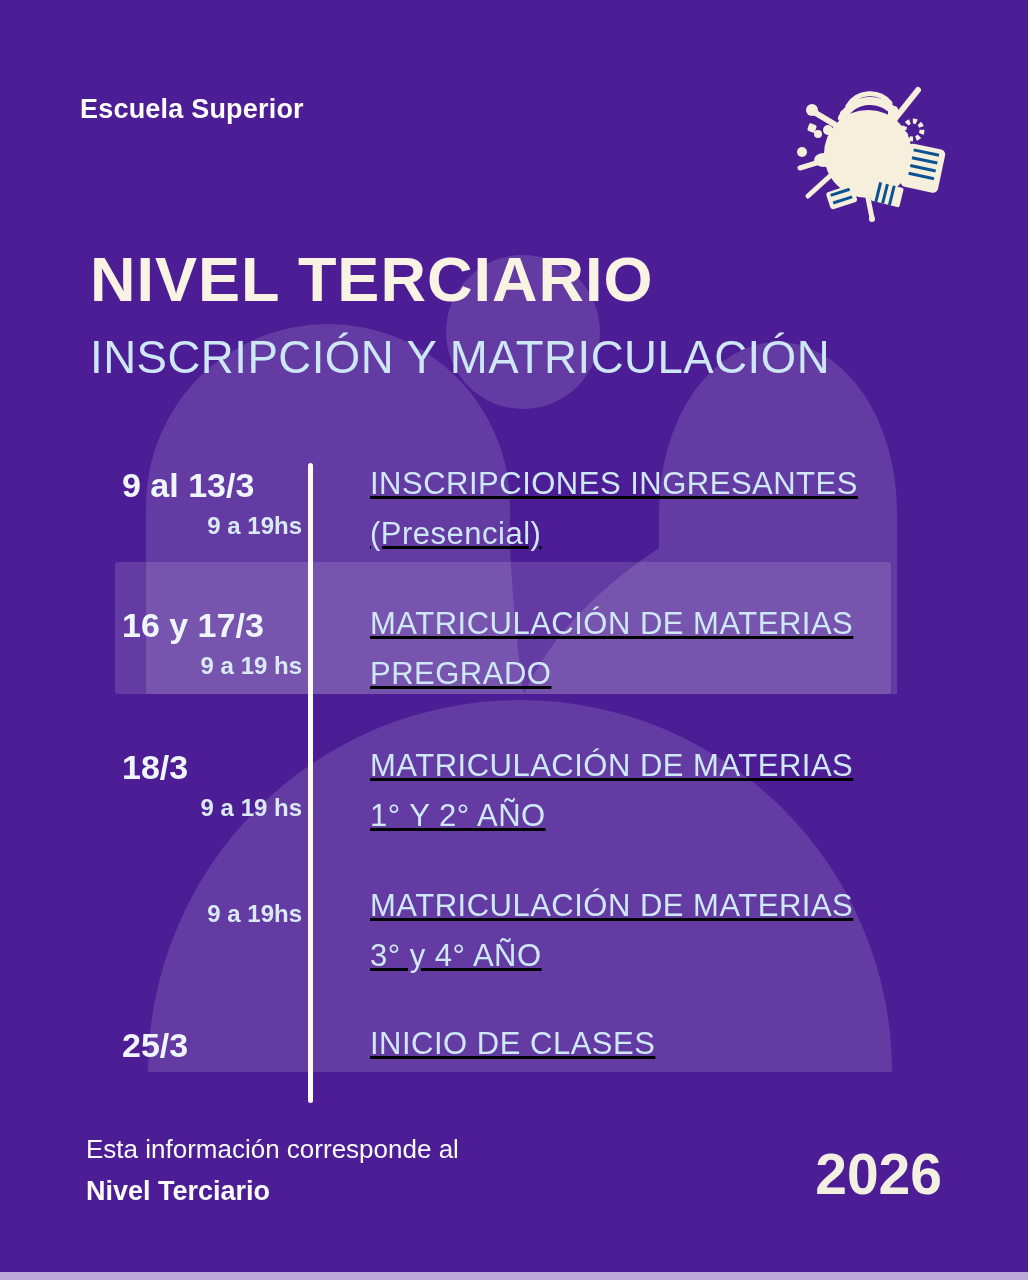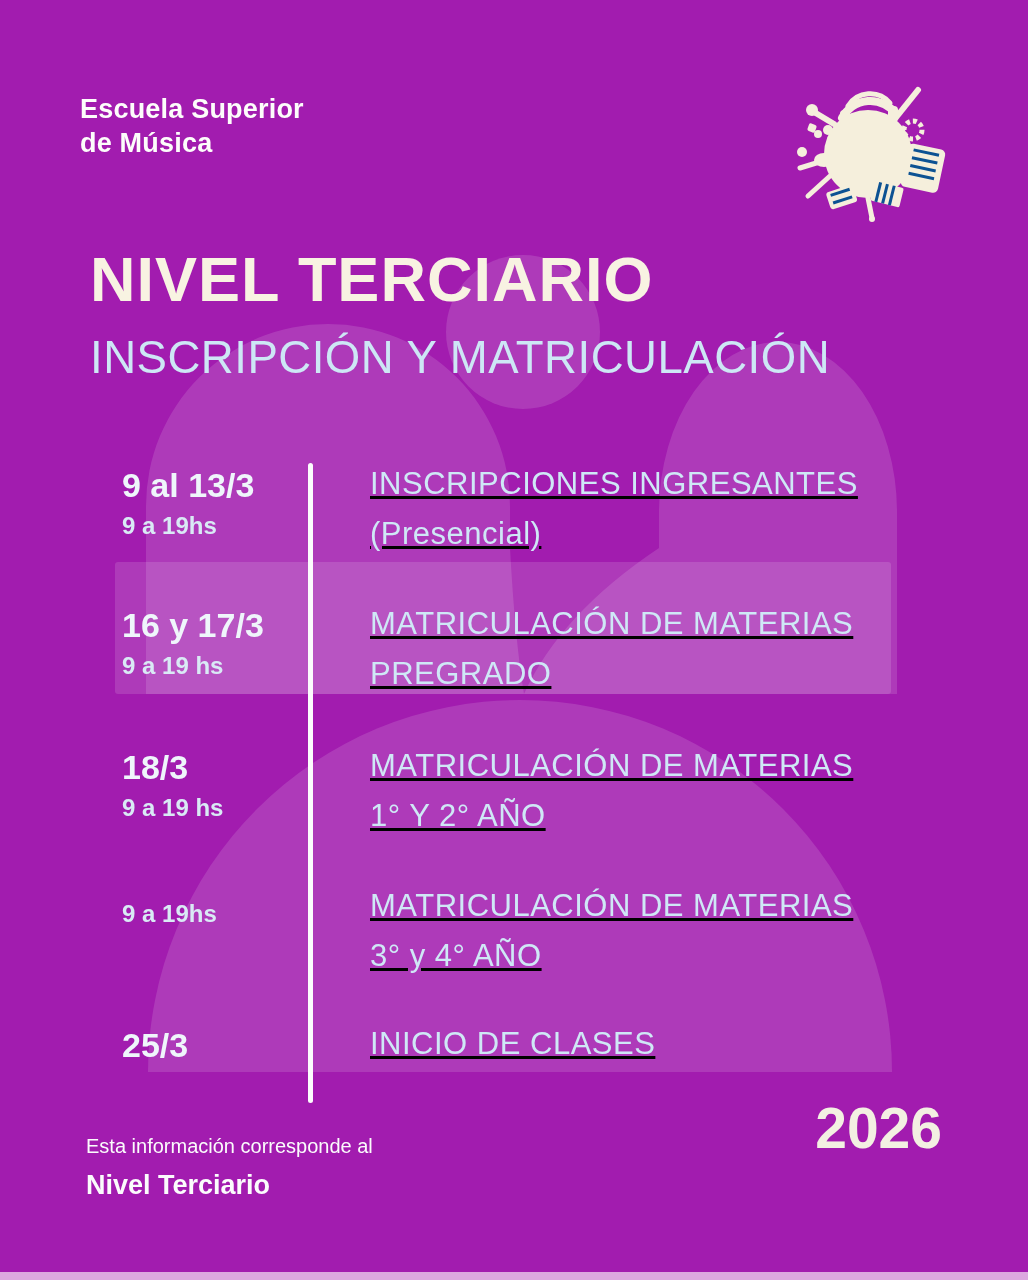--- a/index.html
+++ b/index.html
@@ -1,21 +1,21 @@
 <!DOCTYPE html>
 <html><head>
 <meta charset="utf-8">
 <style>
   html,body{margin:0;padding:0;background:#222;}
   .poster{
     position:relative;
     width:1028px;height:1280px;
     overflow:hidden;
     font-family:"Liberation Sans", sans-serif;
-    background:#a21caf;
+    background:#4c1d95;
   }
   .wm{position:absolute;inset:0;pointer-events:none;}
   .header{position:absolute;top:92px;left:80px;color:#FDFDFB;}
   .org-line{font-size:27px;font-weight:700;line-height:34px;letter-spacing:.2px;}
   .org-line.regular{font-weight:400;}
   .logo{position:absolute;top:72px;left:790px;width:160px;height:150px;}
   .titles{position:absolute;left:90px;top:248px;width:900px;}
   .title{
     font-size:63px;font-weight:800;letter-spacing:1px;
     color:#F8F3E2;line-height:1.0;margin:0;
@@ -27,32 +27,32 @@
   }
   .divider{
     position:absolute;left:308px;top:463px;width:5px;height:640px;
     background:#FBFCFC;border-radius:3px;
   }
   .row{position:absolute;left:0;width:1028px;}
   .r1{top:468px}.r2{top:608px}.r3{top:750px}.r4{top:890px}.r5{top:1028px}
   .date-col{position:absolute;left:122px;width:180px;}
   .date{font-size:34px;font-weight:700;color:#EFF6FB;line-height:1.0;}
   .row.r5 .date{font-weight:700;}
-  .time{font-size:24px;font-weight:600;color:#D9EAF5;margin-top:12px;line-height:1.0;}
+  .time{font-size:24px;font-weight:600;color:#D9EAF5;margin-top:12px;line-height:1.0;text-align:right;}
   .desc-col{position:absolute;left:370px;width:560px;text-decoration:underline;}
   .desc1,.desc2{
     font-size:31px;font-weight:400;letter-spacing:.5px;
     color:#CFE8F6;line-height:1.0;
   }
   .desc2{margin-top:19px;}
   .footer-note{position:absolute;left:86px;top:1136px;color:#FBFCFC;}
-  .note1{font-size:20px;font-weight:400;line-height:1.0;}
+  .note1{font-size:26px;font-weight:400;line-height:1.0;}
   .note2{font-size:27px;font-weight:700;margin-top:16px;line-height:1.0;}
   .year{
-    position:absolute;right:86px;top:1100px;
+    position:absolute;right:86px;top:1146px;
     font-size:57px;font-weight:800;color:#F3F0E2;line-height:1.0;
   }
 </style>
 </head>
 <body>
 
 <div class="poster">
 
   <svg class="wm" viewBox="0 0 1028 1280" aria-hidden="true">
     <g fill="#FFFFFF" fill-opacity="0.135">
@@ -65,21 +65,20 @@
 
       <rect x="115" y="562" width="776" height="132" rx="3"></rect>
 
       <path d="M148,1072 A372,372 0 0 1 892,1072 Z"></path>
     </g>
     <rect x="0" y="1272" width="1028" height="8" fill="#FFFFFF" fill-opacity="0.62"></rect>
   </svg>
 
   <div class="header">
     <div class="org-line">Escuela Superior</div>
-    <div class="org-line">de Música</div>
   </div>
 
   <svg class="logo" viewBox="0 0 160 150" aria-hidden="true">
     <g fill="#F5EFDC" stroke="#F5EFDC">
 
       <circle cx="78" cy="82" r="44" stroke="none"></circle>
 
       <path d="M52,46 A32,32 0 0 1 106,42" fill="none" stroke-width="8" stroke-linecap="round"></path>
       <path d="M58,34 A26,26 0 0 1 100,31" fill="none" stroke-width="5" stroke-linecap="round"></path>
       <rect x="50" y="38" width="10" height="16" rx="4" stroke="none"></rect>

